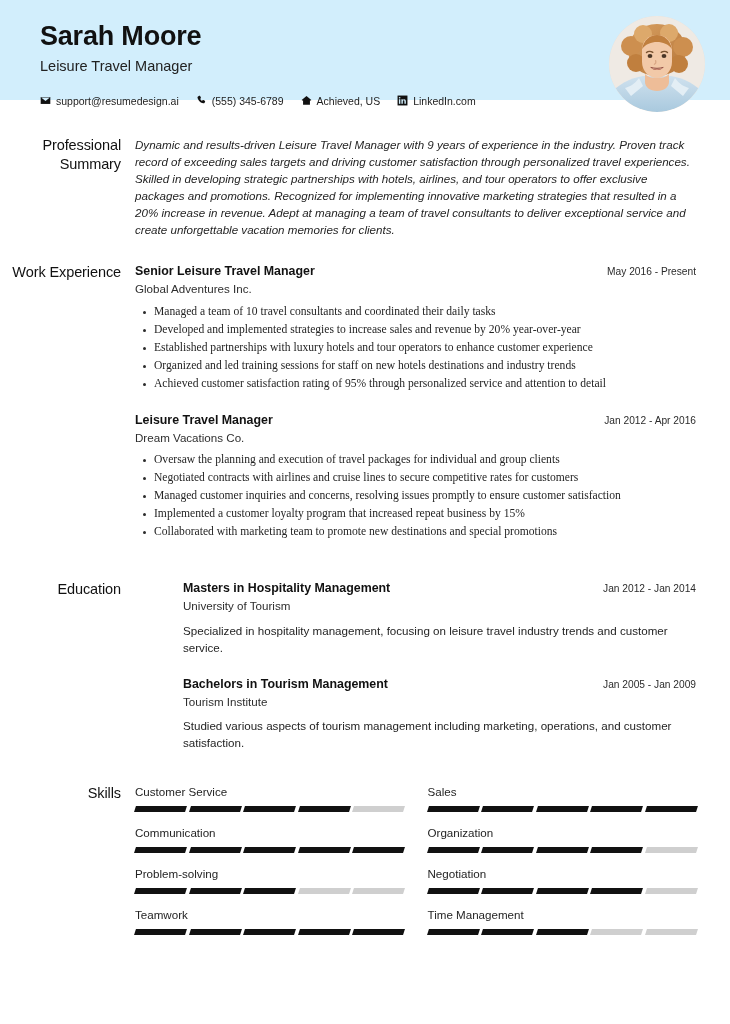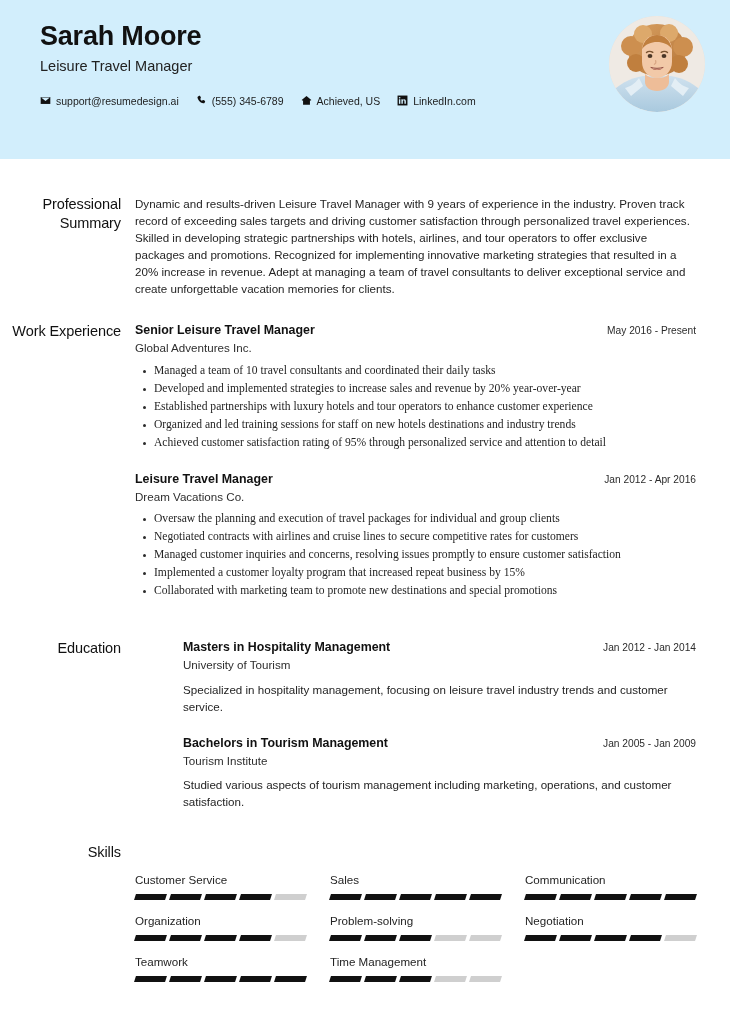--- a/index.html
+++ b/index.html
@@ -8,21 +8,21 @@
     background:#ffffff;
     font-family:"Liberation Sans","DejaVu Sans",sans-serif;
     color:#1a1a1a;
     -webkit-font-smoothing:antialiased;
   }
   .page{width:730px;height:1024px;position:relative;}
 
   
   .header{
     background:#d2eefc;
-    height:159px;
+    height:100px;
     box-sizing:border-box;
     padding:22px 28px 0 40px;
     position:relative;
   }
   .name{
     font-size:27px;
     font-weight:bold;
     letter-spacing:-0.2px;
     line-height:1.05;
     margin:0;
@@ -96,20 +96,21 @@
   #sec-work{margin-top:25px;}
   #sec-education{margin-top:38px;gap:48px;}
   #sec-skills{margin-top:32px;}
 
   .summary-text{
     font-size:11.6px;
     line-height:1.47;
     color:#242424;
     margin:0;
     text-align:left;
+    font-style:italic;
   }
 
   
   .entry{margin-bottom:0;}
   .entry + .entry{margin-top:19px;}
   .entry-head{
     display:flex;
     align-items:baseline;
     justify-content:space-between;
     gap:12px;
@@ -157,24 +158,23 @@
   .entry-desc{
     font-size:11.6px;
     line-height:1.46;
     color:#242424;
     margin-top:9px;
   }
 
   
   .skills-grid{
     display:grid;
-    grid-template-columns:1fr 1fr 1fr;
+    grid-template-columns:1fr 1fr;
     column-gap:24px;
     row-gap:0;
-    margin-top:29px;
   }
   .skill{
     padding-bottom:13px;
   }
   .skill-name{
     font-size:11.6px;
     color:#242424;
     line-height:1.3;
     margin-bottom:7px;
   }

